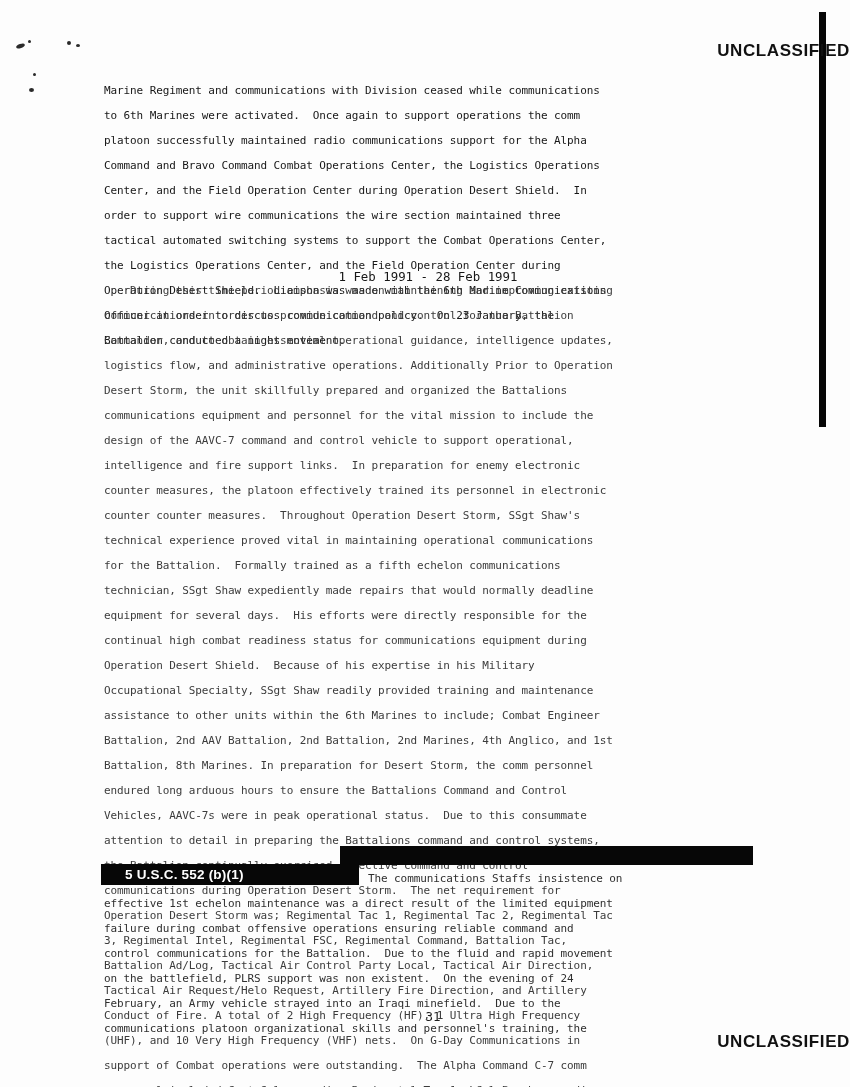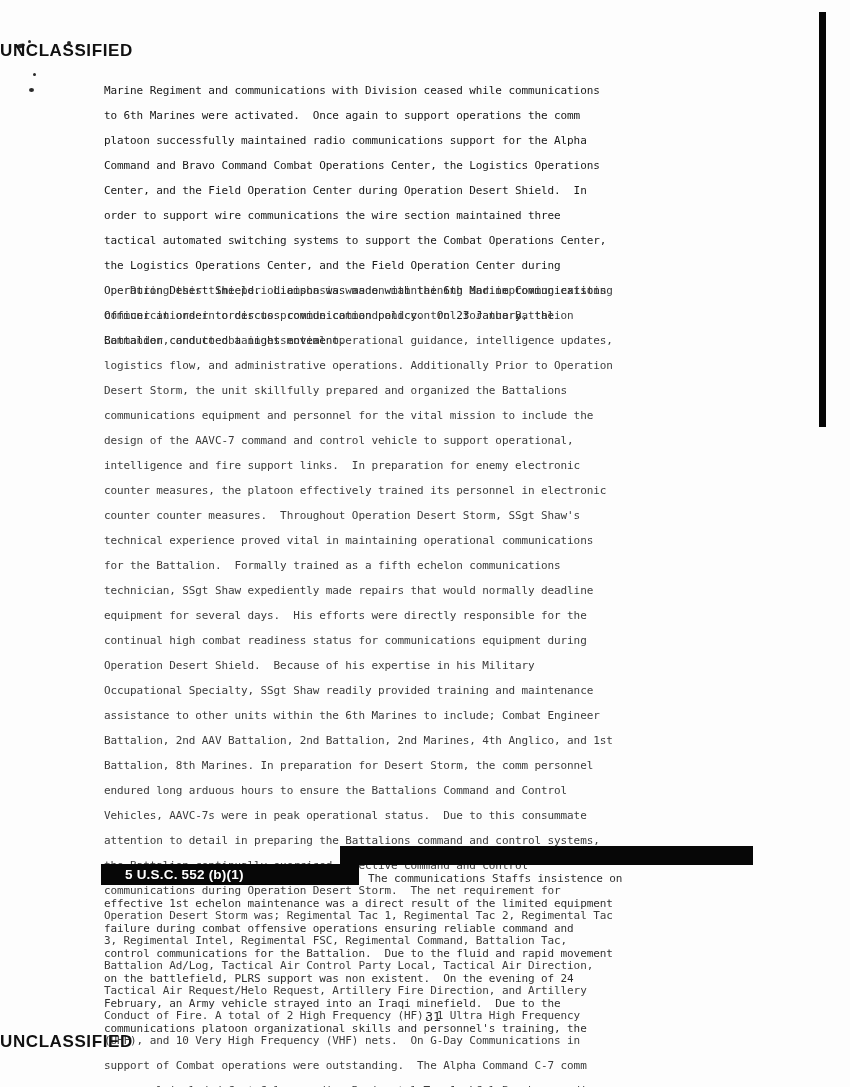--- a/index.html
+++ b/index.html
@@ -39,21 +39,21 @@
   .speck.s2 { left: 28px; top: 40px; width: 3px; height: 3px; }
   .speck.s3 { left: 67px; top: 41px; width: 4px; height: 4px; }
   .speck.s4 { left: 76px; top: 44px; width: 4px; height: 3px; }
   .speck.s5 { left: 33px; top: 73px; width: 3px; height: 3px; }
   .speck.s6 { left: 29px; top: 88px; width: 5px; height: 4px; }
 
   .classification {
     position: absolute;
     left: 0;
     width: 850px;
-    text-align: left;
+    text-align: right;
     font-family: "Liberation Sans", sans-serif;
     font-weight: bold;
     font-size: 17px;
     letter-spacing: 0.6px;
     color: #111;
   }
   .classification.top { top: 41px; }
   .classification.bottom { top: 1032px; }
 
   .page-number {
@@ -160,20 +160,21 @@
 platoon successfully maintained radio communications support for the Alpha
 Command and Bravo Command Combat Operations Center, the Logistics Operations
 Center, and the Field Operation Center during Operation Desert Shield.  In
 order to support wire communications the wire section maintained three
 tactical automated switching systems to support the Combat Operations Center,
 the Logistics Operations Center, and the Field Operation Center during
 Operation Desert Shield.  Liaison was made with the 6th Marine Communications
 Officer in order to discuss communication policy.  On 23 January, the
 Battalion conducted a night movement.</div>
 
+  <div class="centered-date">1 Feb 1991 - 28 Feb 1991</div>
 
   <div class="body-text second faded">    During this time period emphasis was on maintaining and improving existing
 communications in order to provide command and control for the Battalion
 Commander, and to obtain essential operational guidance, intelligence updates,
 logistics flow, and administrative operations. Additionally Prior to Operation
 Desert Storm, the unit skillfully prepared and organized the Battalions
 communications equipment and personnel for the vital mission to include the
 design of the AAVC-7 command and control vehicle to support operational,
 intelligence and fire support links.  In preparation for enemy electronic
 counter measures, the platoon effectively trained its personnel in electronic

